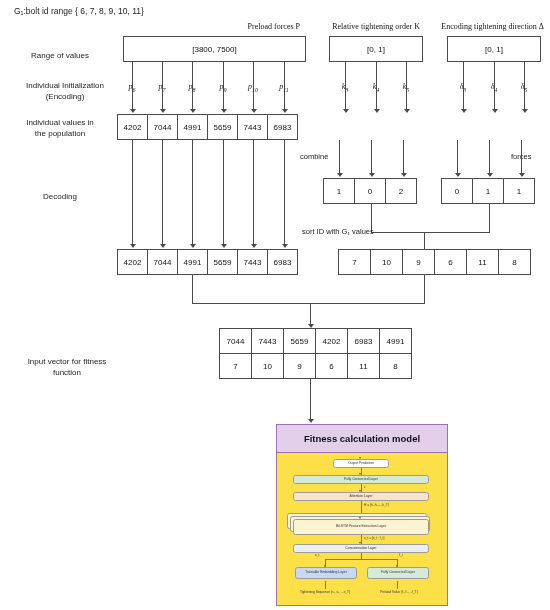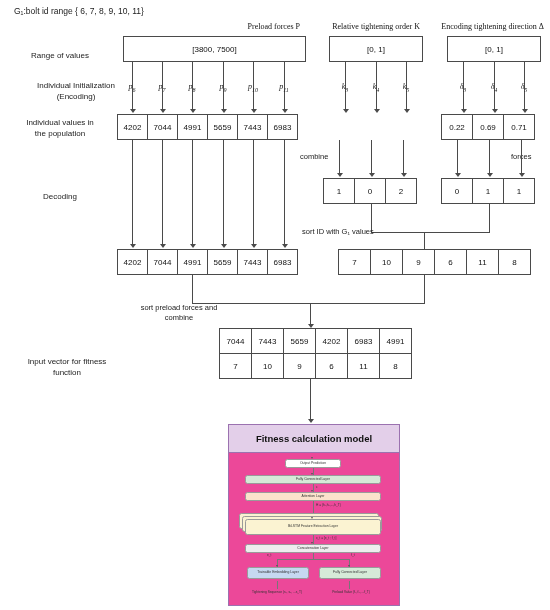--- a/index.html
+++ b/index.html
@@ -35,21 +35,21 @@
       font-size:8px;color:#111;margin-left:-1px;}
   .cells > div:first-child{margin-left:0;}
 
   
   .vl{background:#4a4a4a;width:1px;}
   .hl{background:#4a4a4a;height:1px;}
   .arrow{width:0;height:0;border-left:3px solid transparent;
          border-right:3px solid transparent;border-top:4.5px solid #4a4a4a;}
 
   
-  #fitwrap{box-sizing:border-box;border:1.2px solid #9b72b0;background:#ec4899;}
+  #fitwrap{box-sizing:border-box;border:1.2px solid #9b72b0;background:#fde047;margin-left:48px;}
   #fithead{box-sizing:border-box;border-bottom:1.2px solid #9b72b0;
            background:#e3cfe9;display:flex;align-items:center;justify-content:center;
            font-size:9.5px;font-weight:bold;color:#111;}
   .nnbx{box-sizing:border-box;border:0.7px solid #9a9a9a;border-radius:2.5px;
         display:flex;align-items:center;justify-content:center;
         font-size:3.4px;color:#333;text-align:center;line-height:1.1;
         overflow:hidden;}
   .nnlab{font-size:3.2px;color:#333;text-align:center;white-space:nowrap;}
   .nnarrow{width:0;height:0;border-left:1.6px solid transparent;
            border-right:1.6px solid transparent;border-top:2.4px solid #555;}
@@ -61,21 +61,21 @@
 
 <div id="stage">
 
   <div class="abs ttl" style="left:14px;top:6px;">G₁:bolt id range { 6, 7, 8, 9, 10, 11}</div>
 
   <div class="abs colhead" style="left:117px;top:22px;width:183px;">Preload forces P</div>
   <div class="abs colhead" style="left:320px;top:22px;width:100px;">Relative tightening order K</div>
   <div class="abs colhead" style="left:432px;top:22px;width:112px;">Encoding tightening direction Δ</div>
 
   <div class="abs rowlab" style="left:8px;top:50px;width:104px;">Range of values</div>
-  <div class="abs rowlab" style="left:24px;top:80px;width:104px;white-space:pre-line;">Individual Initialization
+  <div class="abs rowlab" style="left:13px;top:80px;width:104px;white-space:pre-line;">Individual Initialization
 (Encoding)</div>
   <div class="abs rowlab" style="left:8px;top:117px;width:104px;white-space:pre-line;">Individual values in
 the population</div>
   <div class="abs rowlab" style="left:8px;top:191px;width:104px;">Decoding</div>
   <div class="abs rowlab" style="left:8px;top:356px;width:118px;white-space:pre-line;">Input vector for fitness
 function</div>
 
   <div class="abs bx" style="left:117px;top:36px;width:183px;height:26px;">[3800, 7500]</div>
   <div class="abs bx" style="left:323px;top:36px;width:94px;height:26px;">[0, 1]</div>
   <div class="abs bx" style="left:441px;top:36px;width:94px;height:26px;">[0, 1]</div>
@@ -137,25 +137,20 @@
   <div class="abs cells" style="left:117px;top:114px;">
     <div style="width:31px;height:26px;">4202</div>
     <div style="width:31px;height:26px;">7044</div>
     <div style="width:31px;height:26px;">4991</div>
     <div style="width:31px;height:26px;">5659</div>
     <div style="width:31px;height:26px;">7443</div>
     <div style="width:31px;height:26px;">6983</div>
   </div>
 
 
-  <div class="abs cells" style="left:441px;top:114px;">
-    <div style="width:32px;height:26px;">0.22</div>
-    <div style="width:32px;height:26px;">0.69</div>
-    <div style="width:32px;height:26px;">0.71</div>
-  </div>
 
   <div class="abs vl" style="left:132px;top:140px;height:105px;"></div>
   <div class="abs arrow" style="left:129.5px;top:244px;"></div>
   <div class="abs vl" style="left:162px;top:140px;height:105px;"></div>
   <div class="abs arrow" style="left:159.5px;top:244px;"></div>
   <div class="abs vl" style="left:192px;top:140px;height:105px;"></div>
   <div class="abs arrow" style="left:189.5px;top:244px;"></div>
   <div class="abs vl" style="left:223px;top:140px;height:105px;"></div>
   <div class="abs arrow" style="left:220.5px;top:244px;"></div>
   <div class="abs vl" style="left:253px;top:140px;height:105px;"></div>
@@ -219,22 +214,20 @@
     <div style="width:33px;height:26px;">11</div>
     <div style="width:33px;height:26px;">8</div>
   </div>
 
   <div class="abs vl" style="left:192px;top:275px;height:28px;"></div>
   <div class="abs vl" style="left:424px;top:275px;height:28px;"></div>
   <div class="abs hl" style="left:192px;top:303px;width:233px;"></div>
   <div class="abs vl" style="left:310px;top:303px;height:22px;"></div>
   <div class="abs arrow" style="left:307.5px;top:324px;"></div>
 
-  <div class="abs oplab" style="left:114px;top:303px;width:130px;text-align:center;white-space:pre-line;line-height:10px;">sort preload forces and
-combine</div>
 
   <div class="abs cells" style="left:219px;top:328px;">
     <div style="width:33px;height:26px;">7044</div>
     <div style="width:33px;height:26px;">7443</div>
     <div style="width:33px;height:26px;">5659</div>
     <div style="width:33px;height:26px;">4202</div>
     <div style="width:33px;height:26px;">6983</div>
     <div style="width:33px;height:26px;">4991</div>
   </div>
   <div class="abs cells" style="left:219px;top:353px;">

